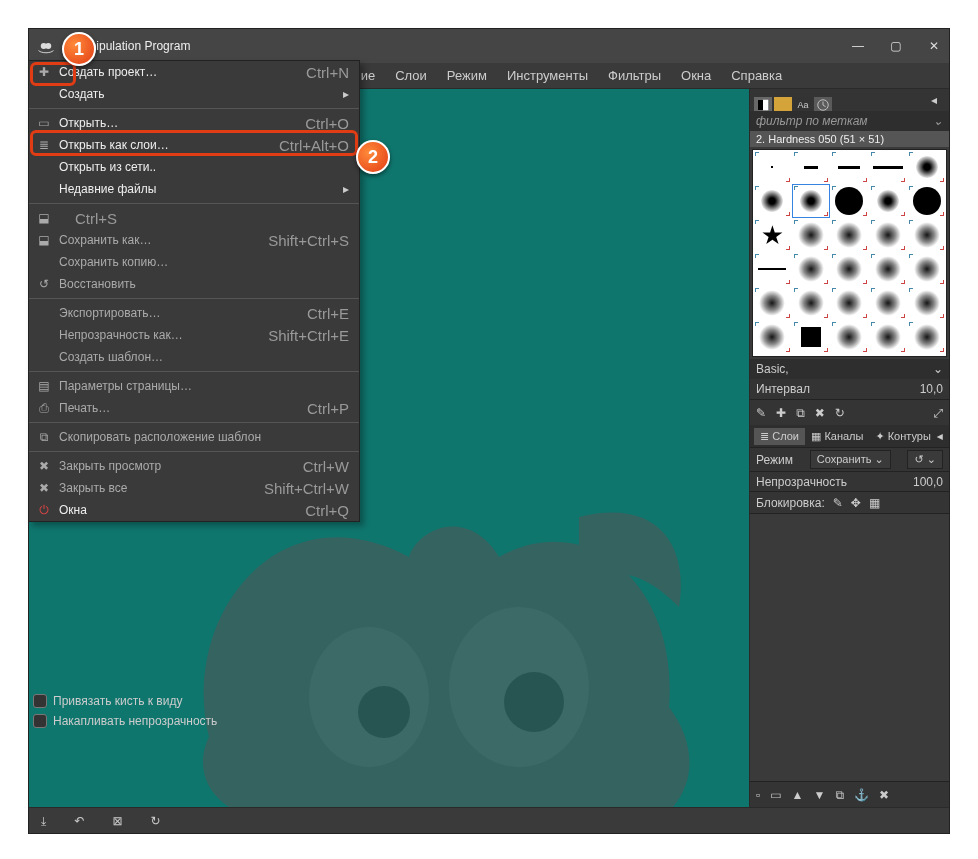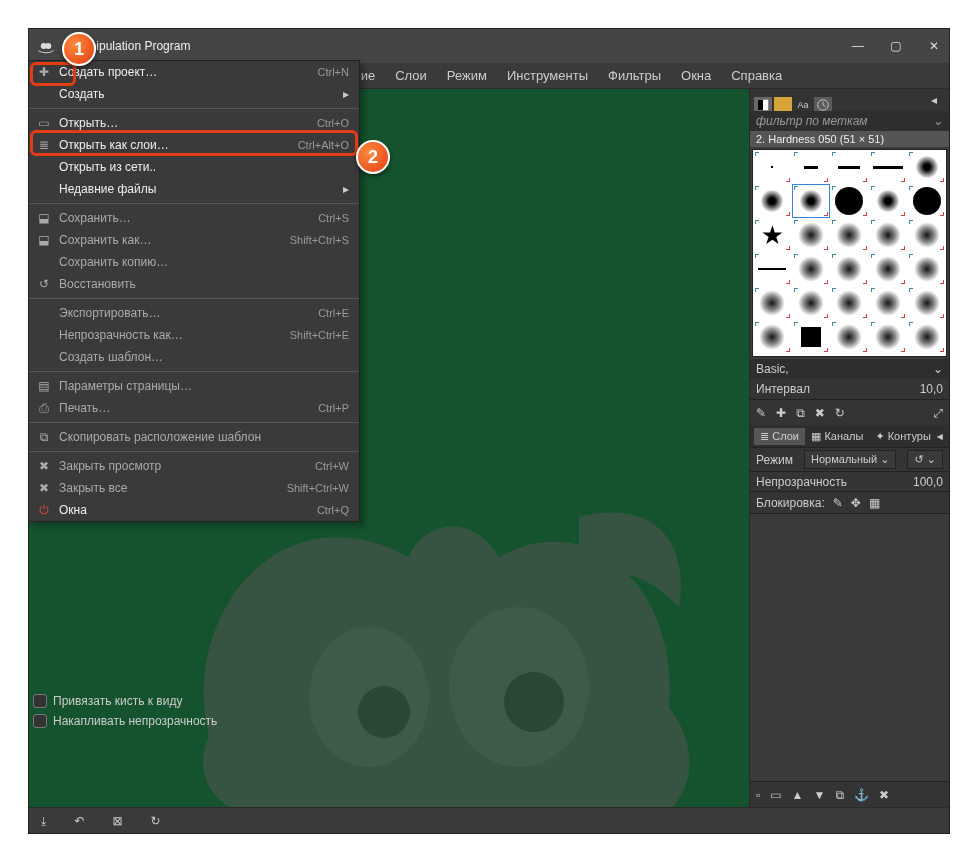--- a/index.html
+++ b/index.html
@@ -6,21 +6,21 @@
 body { background: #fff; width: 978px; height: 859px; position: relative; }
 .window { position: absolute; left: 28px; top: 28px; width: 922px; height: 806px; background: #454545; color: #ccc; font-size: 12px; display: flex; flex-direction: column; border: 1px solid #222; }
 .titlebar { height: 34px; background: #454545; display: flex; align-items: center; padding: 0 8px; }
 .titlebar .app-icon { width: 18px; height: 18px; margin-right: 8px; filter: brightness(1.3); }
 .titlebar .title { flex: 1; color: #eee; font-size: 12px; }
 .win-btns { display: flex; gap: 24px; align-items: center; }
 .win-btn { width: 14px; height: 14px; color: #ddd; display:flex; align-items:center; justify-content:center; }
 .menubar { height: 26px; background: #3a3a3a; display: flex; align-items: center; padding: 0 6px; gap: 0; border-bottom: 1px solid #2a2a2a; }
 .menubar .menu-item { padding: 4px 10px; color: #ccc; font-size: 13px; cursor: default; }
 .content { flex: 1; display: flex; position: relative; background: #454545; }
-.canvas-area { flex: 1; position: relative; background: #14532d; overflow: hidden; }
+.canvas-area { flex: 1; position: relative; background: #0f766e; overflow: hidden; }
 .right-panel { width: 200px; background: #3a3a3a; display: flex; flex-direction: column; border-left: 1px solid #2a2a2a; }
 .dock-tabs { height: 22px; background: #343434; display:flex; align-items:center; gap:2px; padding:2px 4px; }
 .dock-tab { width:18px; height:16px; background:#5a5a5a; display:flex; align-items:center; justify-content:center;margin-top:10px; }
 .dock-tab.active{ background:#676767;}
 .tag-filter { height: 20px; background: #2e2e2e; display:flex; align-items:center; padding:0 6px; color:#999; font-style: italic; justify-content:space-between;}
 .brush-label { background:#555; color:#eee; padding:2px 6px; font-size:11px;}
 .brush-grid { background:#fff; flex:0 0 208px; display:grid; grid-template-columns:repeat(5,1fr); grid-auto-rows:34px; gap:0; border:1px solid #222; margin:2px;}
 .brush-cell{ border:1px solid transparent; display:flex; align-items:center; justify-content:center; position:relative;}
 .brush-cell.sel{ border:1px solid #3584e4;}
 .pane-dropdown{ background:#2e2e2e; display:flex; align-items:center; padding:2px 6px; justify-content:space-between; height:20px;}
@@ -34,21 +34,21 @@
 .opacity-row{ background:#343434; height:20px; display:flex; align-items:center; padding:0 6px; justify-content:space-between; border-top:1px solid #222;}
 .lock-row{ background:#343434; height:22px; display:flex; align-items:center; padding:0 6px; gap:8px; border-top:1px solid #222;}
 .layers-canvas{ flex:1; background:#3a3a3a; border-top:1px solid #222;}
 .statusbar{ height:26px; background:#3a3a3a; display:flex; align-items:center; padding:0 12px; gap:28px; border-top:1px solid #2a2a2a;}
 
 .dropdown { position:absolute; top: 60px; left: 28px; width: 332px; background:#3a3a3a; border:1px solid #222; box-shadow: 4px 4px 6px rgba(0,0,0,0.3); z-index:10;}
 .dd-item{ display:flex; align-items:center; height:22px; padding:0 10px 0 30px; color:#aaa; font-size:12px; position:relative;}
 .dd-item.en{ color:#eee;}
 .dd-item .ico{ position:absolute; left:8px; width:14px; height:14px; display:flex; align-items:center; justify-content:center; color:#aaa;}
 .dd-item .label{ flex:1;}
-.dd-item .shortcut{ color:#999; font-size:11px;padding-left:16px;}
+.dd-item .shortcut{ color:#999; font-size:15px;padding-left:16px;}
 .dd-item .submenu-arrow{ color:#ccc;}
 .dd-sep{ height:1px; background:#555; margin:3px 0;}
 
 .callout{ position:absolute; width:34px; height:34px; border-radius:50%; background: radial-gradient(circle at 35% 35%, #ff8a3a, #e23c14); color:#fff; font-weight:bold; font-size:18px; display:flex; align-items:center; justify-content:center; border:2px solid #fff; box-shadow:0 2px 4px rgba(0,0,0,.5); z-index:30;}
 .hi-box{ position:absolute; border:3px solid #e23c14; border-radius:6px; z-index:25; pointer-events:none;}
 
 .tool-opts{ position:absolute; left:4px; top:602px; font-size:12px; color:#ccc;}
 .chk-row{ display:flex; align-items:center; gap:6px; height:20px;}
 .chk{ width:14px; height:14px; border:1px solid #777; border-radius:3px; background:#333;}
 
@@ -312,21 +312,21 @@
       </div>
 
       <div class="layers-tabs">
         <span class="layer-tab active">≣ <span>Слои</span></span>
         <span class="layer-tab">▦ <span>Каналы</span></span>
         <span class="layer-tab">✦ <span>Контуры</span></span>
         <span class="dock-close">◂</span>
       </div>
       <div class="mode-row">
         <span>Режим</span>
-        <span class="mode-btn"><span>Нормальный</span> ⌄</span>
+        <span class="mode-btn"><span>Сохранить</span> ⌄</span>
         <span class="mode-btn">↺ ⌄</span>
       </div>
       <div class="opacity-row">
         <span>Непрозрачность</span>
         <span>100,0</span>
       </div>
       <div class="lock-row">
         <span>Блокировка:</span>
         <span>✎</span>
         <span>✥</span>
@@ -380,21 +380,20 @@
       <span class="label">Открыть из сети..</span>
     </div>
     <div class="dd-item en">
       <span class="ico"></span>
       <span class="label">Недавние файлы</span>
       <span class="submenu-arrow">▸</span>
     </div>
     <div class="dd-sep"></div>
     <div class="dd-item">
       <span class="ico">⬓</span>
-      <span class="label">Сохранить…</span>
       <span class="shortcut">Ctrl+S</span>
     </div>
     <div class="dd-item">
       <span class="ico">⬓</span>
       <span class="label">Сохранить как…</span>
       <span class="shortcut">Shift+Ctrl+S</span>
     </div>
     <div class="dd-item">
       <span class="ico"></span>
       <span class="label">Сохранить копию…</span>

